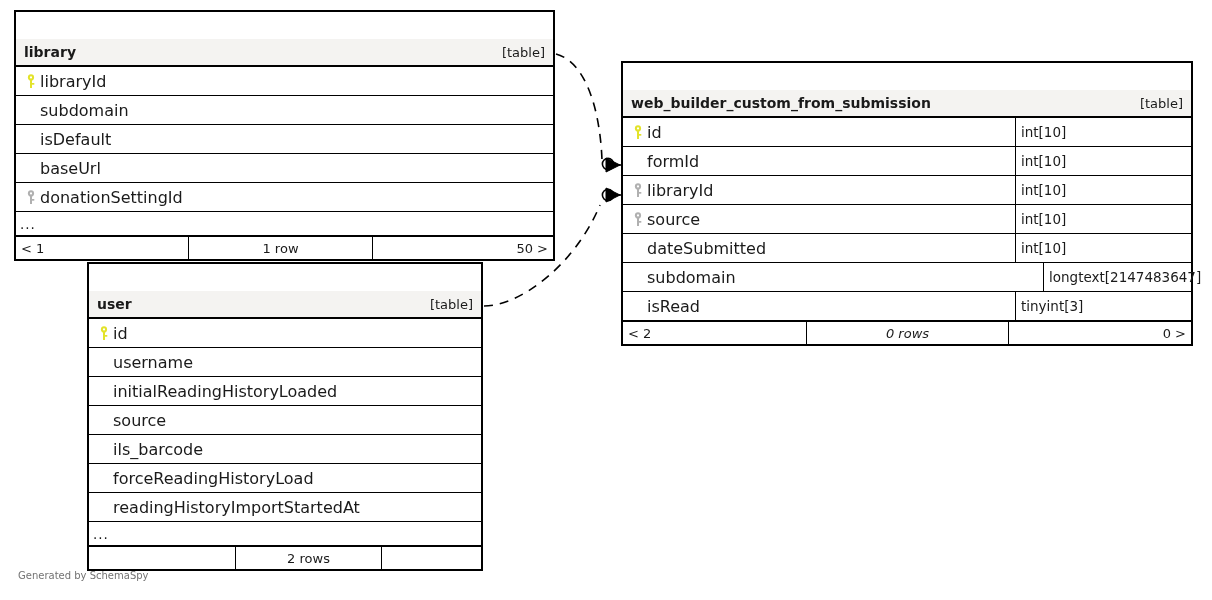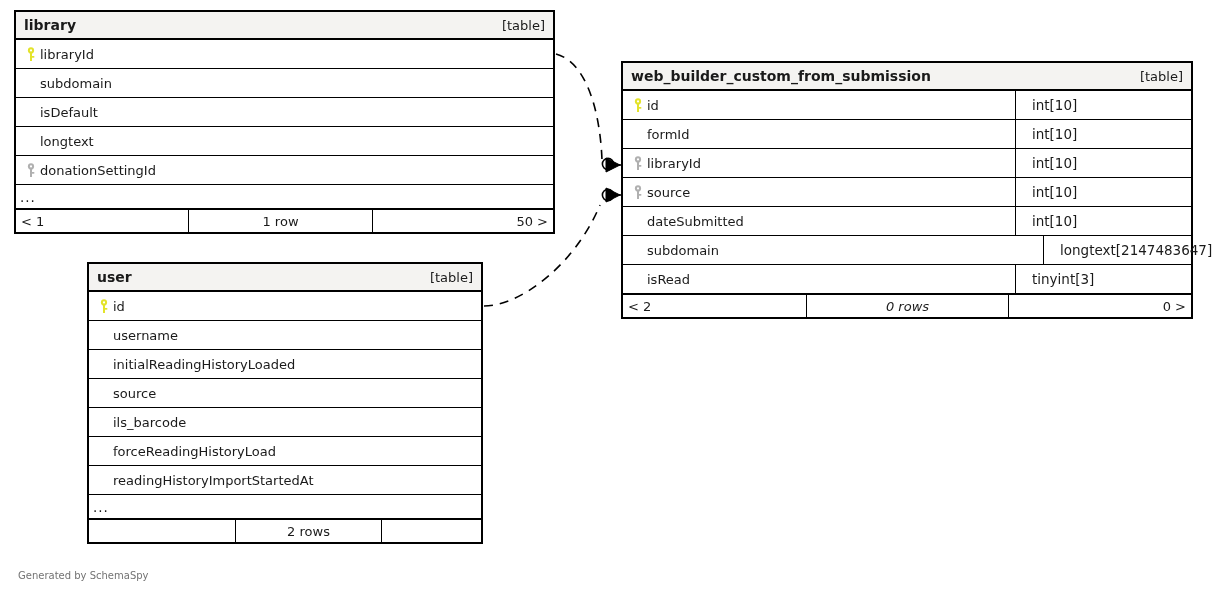--- a/index.html
+++ b/index.html
@@ -42,20 +42,21 @@
 
   .tbl-header {
     display: flex;
     align-items: center;
     justify-content: space-between;
     background: #f4f3f1;
     border-bottom: 2px solid #000000;
     box-sizing: border-box;
     padding: 0 8px;
     height: 28px;
+    margin-top: 27px;
   }
   .tbl-title {
     font-weight: bold;
     font-size: 14px;
     letter-spacing: 0px;
     white-space: nowrap;
   }
   .tbl-kind {
     font-size: 13px;
     font-weight: normal;
@@ -71,30 +72,30 @@
   }
   .tbl-row:last-of-type { border-bottom: none; }
 
   .col-name {
     display: flex;
     align-items: center;
     flex: 1 1 auto;
     min-width: 0;
     padding-left: 6px;
     box-sizing: border-box;
-    font-size: 13px;
+    font-size: 16px;
     white-space: nowrap;
     overflow: hidden;
   }
   .col-type {
     display: flex;
     align-items: center;
     flex: 0 0 auto;
     border-left: 1px solid #000000;
-    padding-left: 16px;
+    padding-left: 5px;
     box-sizing: border-box;
     font-size: 13.5px;
     white-space: nowrap;
   }
 
   .keyslot {
     width: 18px;
     flex: 0 0 18px;
     display: flex;
     align-items: center;
@@ -196,21 +197,21 @@
     <div class="tbl-row">
       <div class="col-name">
         <span class="keyslot"></span>
         <span>isDefault</span>
       </div>
     </div>
 
     <div class="tbl-row">
       <div class="col-name">
         <span class="keyslot"></span>
-        <span>longtext</span>
+        <span>baseUrl</span>
       </div>
     </div>
 
     <div class="tbl-row">
       <div class="col-name">
         <span class="keyslot">
           <svg width="10" height="15" viewBox="0 0 10 15">
             <circle cx="5" cy="3.4" r="3.1" fill="#b0b0b0"></circle>
             <circle cx="5" cy="3.4" r="1.1" fill="#ffffff"></circle>
             <rect x="4" y="5.6" width="2" height="8.4" fill="#b0b0b0"></rect>

